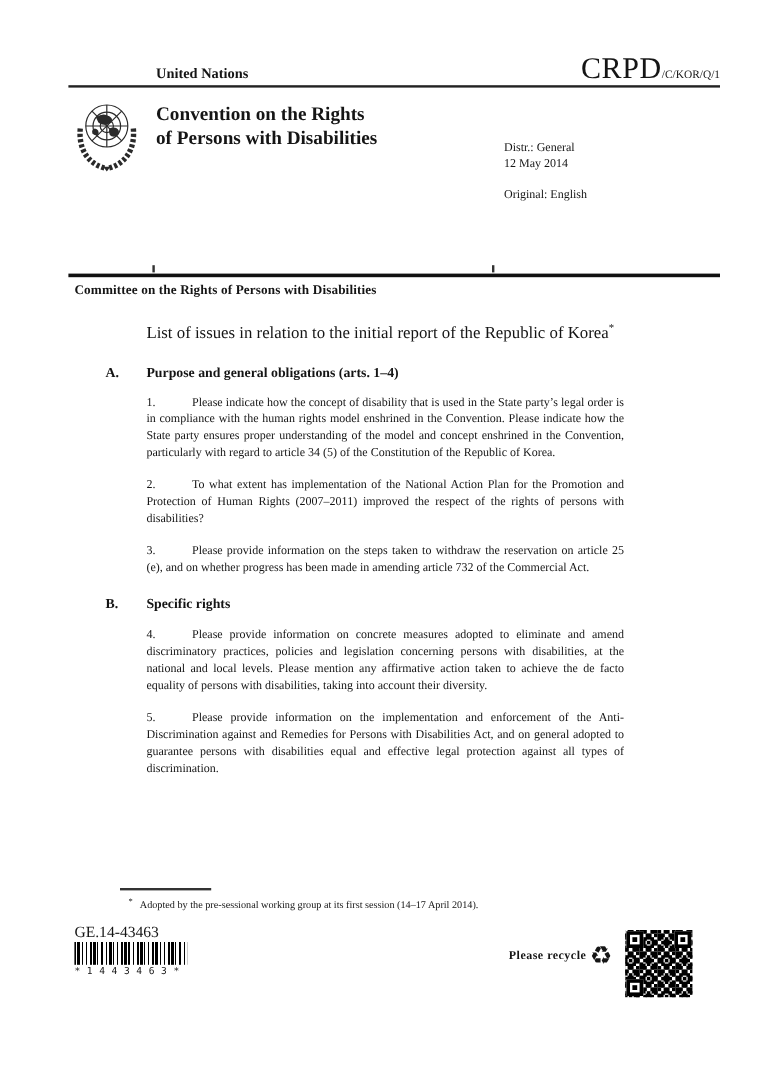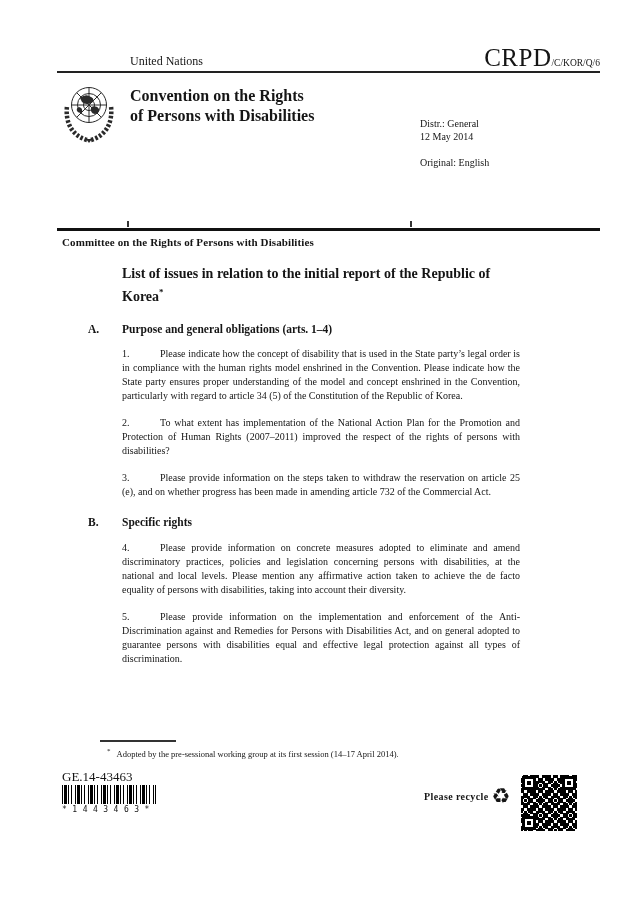--- a/index.html
+++ b/index.html
@@ -8,21 +8,21 @@
     width: 640px; height: 905px;
     background: #ffffff;
     font-family: "Liberation Serif", serif;
     color: #151515;
     position: relative;
     overflow: hidden;
   }
   .abs { position: absolute; }
 
   
-  .org-name { left: 130px; top: 54px; font-size: 12px; font-weight: normal; }
+  .org-name { left: 130px; top: 54px; font-size: 12px; font-weight: bold; }
   .doc-symbol { top: 44px; right: 40px; }
   .sym-main { font-size: 25px; letter-spacing: 0.5px; }
   .sym-suffix { font-size: 9.5px; }
   .rule-top { left: 57px; top: 71px; width: 543px; height: 1.5px; background: #222; }
 
   .emblem { left: 60px; top: 80px; }
 
   .masthead { left: 130px; top: 86px; font-size: 16px; font-weight: bold; line-height: 20px; }
 
   .distr-block { left: 420px; top: 90px; font-size: 10px; line-height: 13px; margin-top: 27px; }
@@ -31,21 +31,21 @@
   
   .rule-mid { left: 57px; top: 228px; width: 543px; height: 2.5px; background: #111; }
   .tick { top: 221px; width: 1.5px; height: 6px; background: #333; }
   .tick-1 { left: 127px; }
   .tick-2 { left: 410px; }
 
   .committee { left: 62px; top: 236px; font-size: 11px; font-weight: bold; letter-spacing: 0.1px; }
 
   
   .body-col { position: absolute; left: 122px; top: 264px; width: 398px; }
-  h1.doc-title { margin: 0; font-size: 14px; font-weight: bold; line-height: 19px; }
+  h1.doc-title { margin: 0; font-size: 14px; font-weight: normal; line-height: 19px; }
   .title-marker { font-size: 9px; vertical-align: super; }
 
   .sec-head { position: relative; font-weight: bold; font-size: 11.5px; margin-top: 17px; }
   .sec-letter { position: absolute; left: -34px; top: 0; }
   .sub-head { font-weight: bold; font-size: 10.5px; margin-top: 15px; }
 
   p.para {
     margin: 13px 0 0 0;
     font-size: 10px; line-height: 14px;
     text-align: justify;
@@ -92,21 +92,21 @@
   .finder-bl { left: 1px; bottom: 1px; }
 </style>
 </head>
 <body>
 
 <div>
 
   <span class="abs org-name">United Nations</span>
 
   <div class="abs doc-symbol">
-    <span class="sym-main">CRPD</span><span class="sym-suffix">/C/KOR/Q/6</span>
+    <span class="sym-main">CRPD</span><span class="sym-suffix">/C/KOR/Q/1</span>
   </div>
 
   <div class="abs rule-top"></div>
 
   <div class="abs emblem">
     <svg width="58" height="64" viewBox="0 0 58 64" aria-hidden="true">
       <g stroke="#2a2a2a" fill="none" stroke-width="1">
         <circle cx="29" cy="25" r="17.5"></circle>
         <circle cx="29" cy="25" r="11.5"></circle>
         <circle cx="29" cy="25" r="5.5"></circle>

